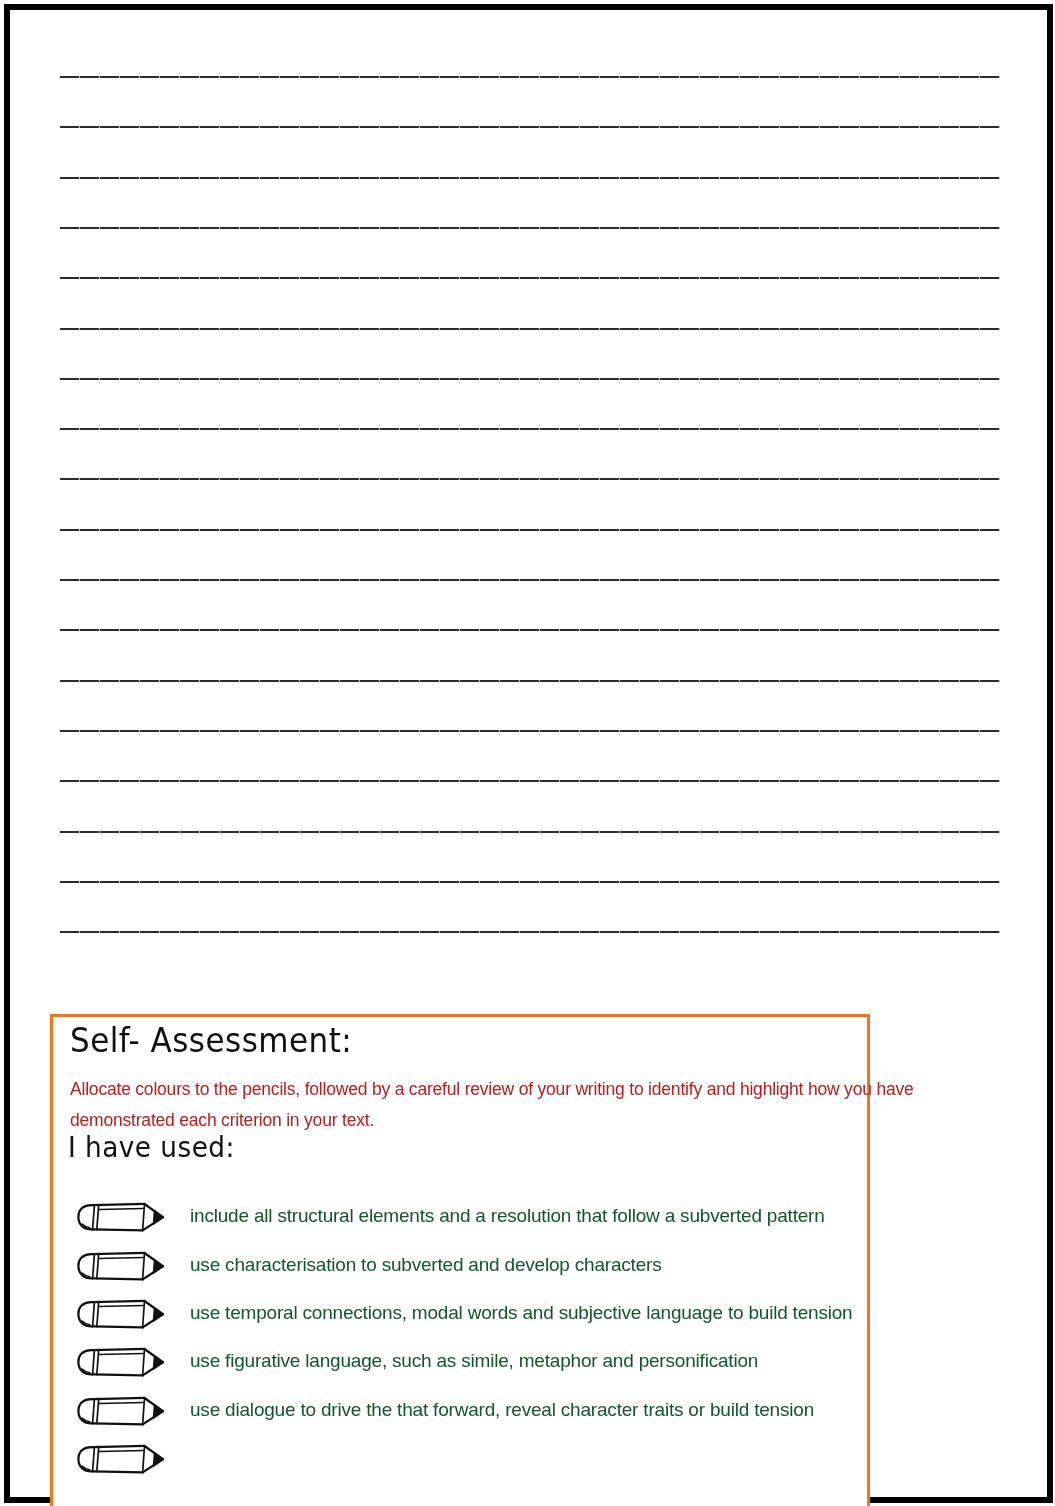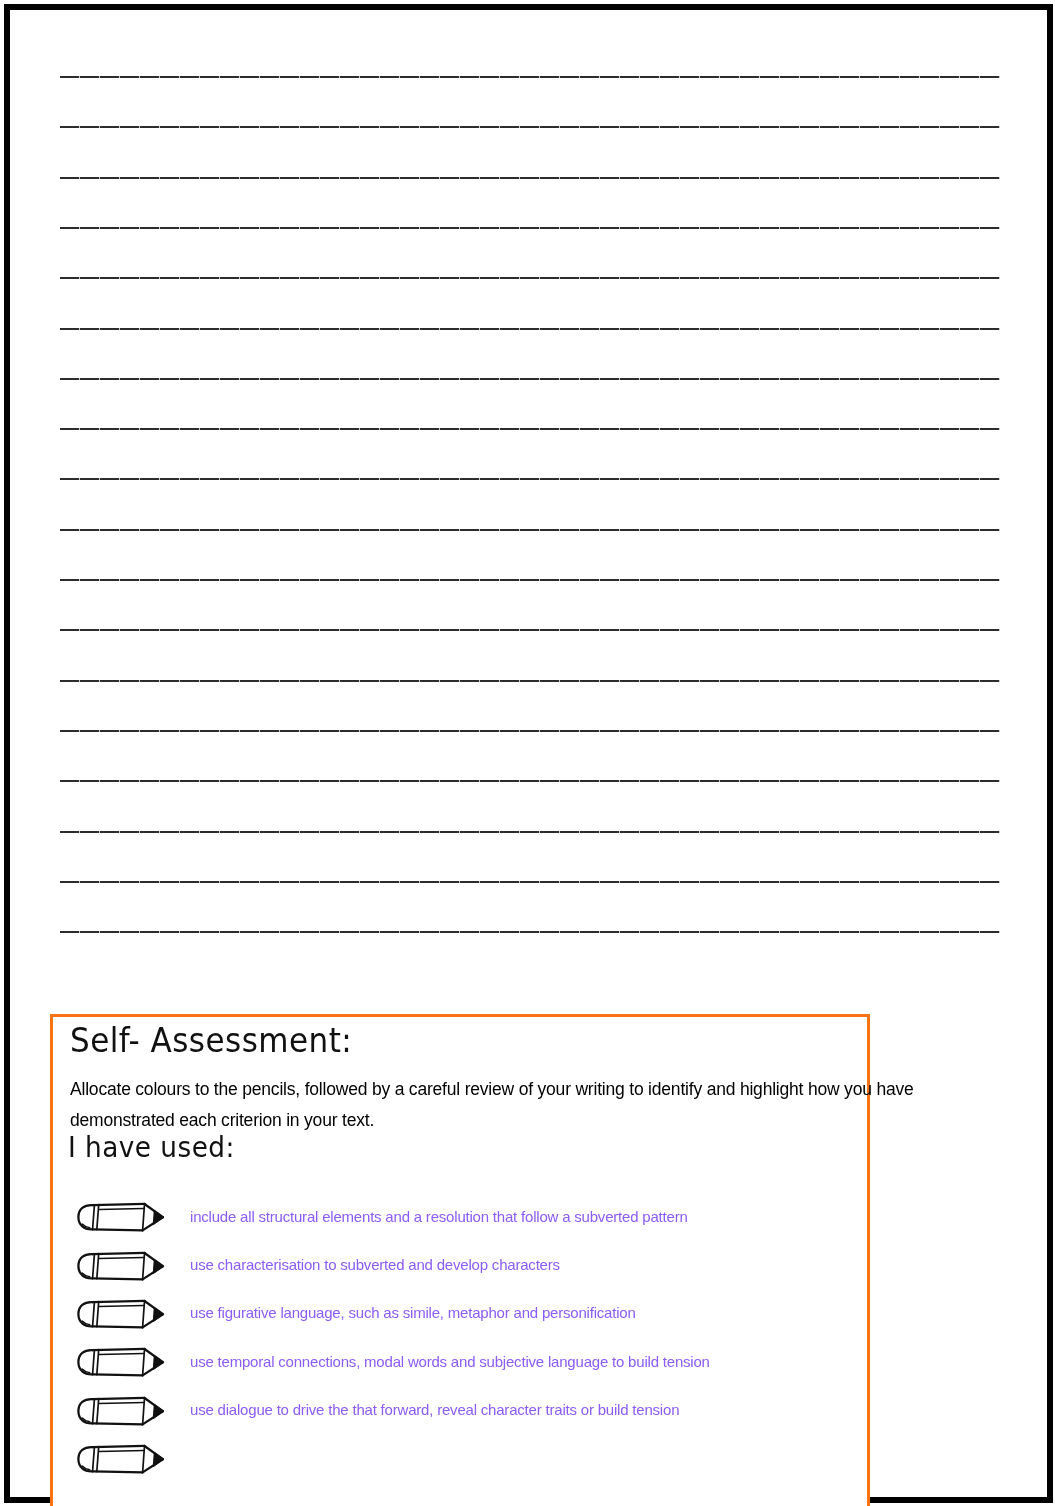--- a/index.html
+++ b/index.html
@@ -23,33 +23,33 @@
     border:3px solid #f97316;box-sizing:border-box;background:#fff;
   }
   .sa-title{
     position:absolute;left:17px;top:4px;margin:0;
     font-family:"DejaVu Sans",sans-serif;font-weight:500;
     font-size:33px;letter-spacing:.5px;color:#111;
     transform:scaleX(.94);transform-origin:left center;white-space:nowrap;
   }
   .sa-instructions{
     position:absolute;left:17px;top:57px;width:948px;margin:0;
-    font-size:17.5px;line-height:30.5px;letter-spacing:-0.2px;color:#000000;
+    font-size:17.5px;line-height:30.5px;letter-spacing:-0.2px;color:#b91c1c;
   }
   .sa-subheading{
     position:absolute;left:15px;top:114px;margin:0;
     font-family:"DejaVu Sans",sans-serif;font-weight:500;
     font-size:28px;letter-spacing:.5px;color:#111;
     transform:scaleX(.94);transform-origin:left center;white-space:nowrap;
   }
   #criteria-list{position:absolute;left:18px;top:176px;width:940px;}
   .criteria-row{display:flex;align-items:center;height:48.4px;}
   .pencil{flex:0 0 auto;width:96px;height:34px;}
   .criteria-label{
-    margin-left:23px;font-size:15px;letter-spacing:-0.2px;color:#8b5cf6;
+    margin-left:23px;font-size:19px;letter-spacing:-0.2px;color:#14532d;
     white-space:nowrap;padding-bottom:2px;
   }
 </style>
 </head>
 <body>
 
 <div class="page-frame">
   <div id="writing-lines">
       <div class="wline" style="top: 66px;"></div>
       <div class="wline" style="top: 116.3px;"></div>
@@ -136,44 +136,44 @@
 
     <path d="M29,10 L76,9" stroke-width="1.7"></path>
 
     <path d="M77,4.2 L75,32.2" stroke-width="1.8"></path>
 
     <path d="M77,4.2 L96.5,18.2"></path>
     <path d="M75,32.2 L96.5,18.2"></path>
 
     <polygon points="87.5,11.5 96.5,18.2 86.5,25.5" fill="#111" stroke-width="1.5"></polygon>
   </svg>
+<span class="criteria-label">use temporal connections, modal words and subjective language to build tension</span>
+        </div>
+        <div class="criteria-row">
+  <svg class="pencil" viewBox="0 0 100 36" xmlns="http://www.w3.org/2000/svg" fill="none" stroke="#111" stroke-width="2.4" stroke-linecap="round" stroke-linejoin="round">
+
+    <path d="M22,5.5 C13,5 7,9.5 7,18 C7,26.5 13,31.5 22,31"></path>
+    <path d="M11,25.5 q3.5,3.5 8,4" stroke-width="1.6"></path>
+
+    <path d="M24,5.2 L22,31.2" stroke-width="1.8"></path>
+    <path d="M28.5,5 L26.5,31.4" stroke-width="1.8"></path>
+
+    <path d="M22,5.5 L77,4.2"></path>
+    <path d="M22,31 L75,32.2"></path>
+
+    <path d="M29,10 L76,9" stroke-width="1.7"></path>
+
+    <path d="M77,4.2 L75,32.2" stroke-width="1.8"></path>
+
+    <path d="M77,4.2 L96.5,18.2"></path>
+    <path d="M75,32.2 L96.5,18.2"></path>
+
+    <polygon points="87.5,11.5 96.5,18.2 86.5,25.5" fill="#111" stroke-width="1.5"></polygon>
+  </svg>
 <span class="criteria-label">use figurative language, such as simile, metaphor and personification</span>
-        </div>
-        <div class="criteria-row">
-  <svg class="pencil" viewBox="0 0 100 36" xmlns="http://www.w3.org/2000/svg" fill="none" stroke="#111" stroke-width="2.4" stroke-linecap="round" stroke-linejoin="round">
-
-    <path d="M22,5.5 C13,5 7,9.5 7,18 C7,26.5 13,31.5 22,31"></path>
-    <path d="M11,25.5 q3.5,3.5 8,4" stroke-width="1.6"></path>
-
-    <path d="M24,5.2 L22,31.2" stroke-width="1.8"></path>
-    <path d="M28.5,5 L26.5,31.4" stroke-width="1.8"></path>
-
-    <path d="M22,5.5 L77,4.2"></path>
-    <path d="M22,31 L75,32.2"></path>
-
-    <path d="M29,10 L76,9" stroke-width="1.7"></path>
-
-    <path d="M77,4.2 L75,32.2" stroke-width="1.8"></path>
-
-    <path d="M77,4.2 L96.5,18.2"></path>
-    <path d="M75,32.2 L96.5,18.2"></path>
-
-    <polygon points="87.5,11.5 96.5,18.2 86.5,25.5" fill="#111" stroke-width="1.5"></polygon>
-  </svg>
-<span class="criteria-label">use temporal connections, modal words and subjective language to build tension</span>
         </div>
         <div class="criteria-row">
   <svg class="pencil" viewBox="0 0 100 36" xmlns="http://www.w3.org/2000/svg" fill="none" stroke="#111" stroke-width="2.4" stroke-linecap="round" stroke-linejoin="round">
 
     <path d="M22,5.5 C13,5 7,9.5 7,18 C7,26.5 13,31.5 22,31"></path>
     <path d="M11,25.5 q3.5,3.5 8,4" stroke-width="1.6"></path>
 
     <path d="M24,5.2 L22,31.2" stroke-width="1.8"></path>
     <path d="M28.5,5 L26.5,31.4" stroke-width="1.8"></path>
 

